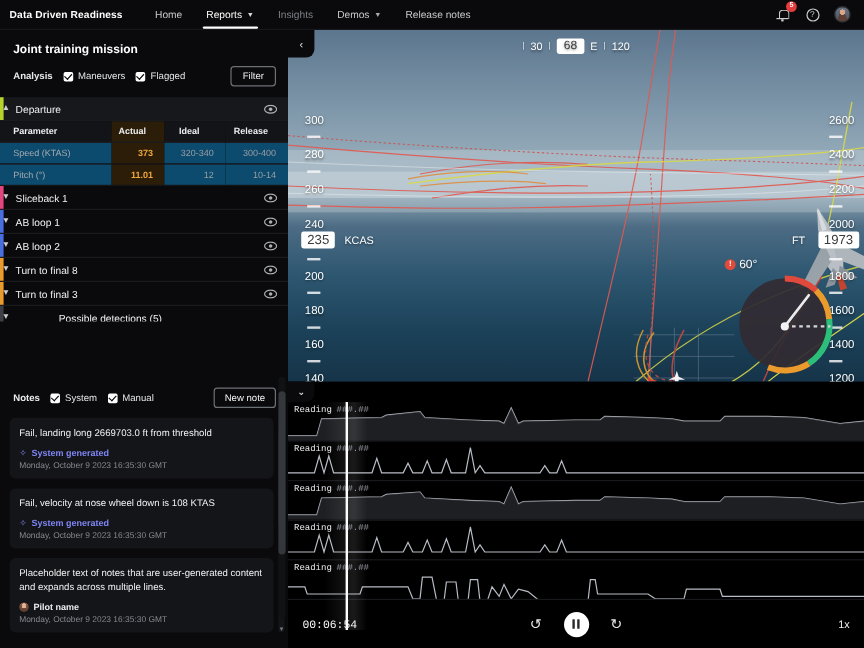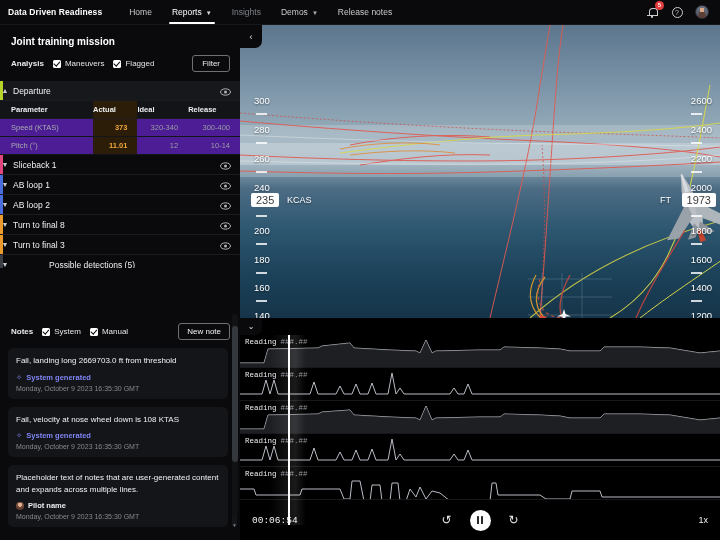--- a/index.html
+++ b/index.html
@@ -91,27 +91,27 @@
   .stripe { position:absolute; left:0; top:0; bottom:0; width:3px; }
   .chev {
     width:10px; font-size:7px; color:#c9ccd0; text-align:center; flex:none; transform:translateY(-0.5px);
   }
   .acc-label { font-size:8.5px; color:#f0f1f3; margin-left:3px; }
   .eye { margin-left:auto; margin-right:9px; opacity:.85; }
 
   
   .ptable { width:100%; border-collapse:collapse; }
   .ptable th {
-    font-size:7.5px; font-weight:bold; text-align:left; color:#eceef0;
+    font-size:7.5px; font-weight:bold; text-align:center; color:#eceef0;
     padding:4px 10px 4px 0; background:#131417; border-bottom:1px solid #1c1d20;
   }
   .ptable th:first-child { text-align:left; padding-left:11px; }
   .ptable td {
     font-size:7.5px; text-align:right; color:#9a9ea3; padding:4px 10px 4px 0;
-    border-bottom:1px solid #141518; background:#4c1d95;
+    border-bottom:1px solid #141518; background:#0c4a6e;
   }
   .ptable td:first-child { text-align:left; padding-left:11px; color:#a7abb0; }
   .ptable td.actual { color:#f0a83a; font-weight:bold; background:#2b1d07; }
   .ptable th.actual { background:#2b1d07; }
   .cut-row { height:13px; overflow:hidden; position:relative; }
   .cut-row .acc-row { height:20px;gap:36px; }
 
   
   .notes-sec { position:absolute; left:0; bottom:0; width:240px; height:225px; background:#0a0a0c; }
   .notes-head { display:flex; align-items:center; gap:9px; padding:8px 10px 8px 11px; }
@@ -487,20 +487,29 @@
             <path d="M0,-6 L1.6,-1 L7,1.5 L1.6,1.5 L1,6 L-1,6 L-1.6,1.5 L-7,1.5 L-1.6,-1 Z" fill="#ffffff"></path>
           </g>
           <g transform="translate(302,293) rotate(-25)">
             <path d="M0,-5 L1.4,-1 L6,1.2 L1.4,1.2 L0.9,5 L-0.9,5 L-1.4,1.2 L-6,1.2 L-1.4,-1 Z" fill="#e0453a"></path>
           </g>
         </g>
       </svg>
 
       <div class="collapse-btn">‹</div>
 
+      <div class="heading-tape">
+        <span class="tick">|</span>
+        <span>30</span>
+        <span class="tick">|</span>
+        <span class="hdg-box">68</span>
+        <span>E</span>
+        <span class="tick">|</span>
+        <span>120</span>
+      </div>
 
       <div class="tape" style="left:14px; top:0; width:70px; height:293px;">
         <span class="v" style="top:70px">300</span>
         <span class="dash" style="top:88px; left:2px"></span>
         <span class="v" style="top:99px">280</span>
         <span class="dash" style="top:117px; left:2px"></span>
         <span class="v" style="top:128px">260</span>
         <span class="dash" style="top:146px; left:2px"></span>
         <span class="v" style="top:157px">240</span>
         <span class="cur-box" style="top:168px; left:-3px">235</span>
@@ -528,20 +537,36 @@
         <span class="dash" style="top:190px; right:10px"></span>
         <span class="v" style="top:200px; right:0">1800</span>
         <span class="dash" style="top:218px; right:10px"></span>
         <span class="v" style="top:229px; right:0">1600</span>
         <span class="dash" style="top:247px; right:10px"></span>
         <span class="v" style="top:257px; right:0">1400</span>
         <span class="dash" style="top:275px; right:10px"></span>
         <span class="v" style="top:285px; right:0">1200</span>
       </div>
 
+      <div class="gauge">
+        <div class="gauge-label">
+          <span class="warn-dot">!</span>
+          <span>60°</span>
+        </div>
+        <svg width="84" height="84" viewBox="0 0 84 84">
+          <circle cx="42" cy="42" r="38" fill="#322b33" opacity="0.93"></circle>
+          <path d="M42,4 A38,38 0 0,1 68,14" fill="none" stroke="#e04a3c" stroke-width="5"></path>
+          <path d="M68,14 A38,38 0 0,1 79,38" fill="none" stroke="#eb9a2c" stroke-width="5"></path>
+          <path d="M79,38 A38,38 0 0,1 62,75" fill="none" stroke="#2bbf7a" stroke-width="5"></path>
+          <path d="M62,75 A38,38 0 0,1 28,78" fill="none" stroke="#eb9a2c" stroke-width="5"></path>
+          <line x1="42" y1="44" x2="62" y2="18" stroke="#e9ebee" stroke-width="2.2" stroke-linecap="round"></line>
+          <line x1="42" y1="44" x2="80" y2="44" stroke="#d5d8dc" stroke-width="2" stroke-dasharray="3,3"></line>
+          <circle cx="42" cy="44" r="3.4" fill="#f0f2f4"></circle>
+        </svg>
+      </div>
     </div>
 
     <div class="chev-btn">⌄</div>
 
     <div class="tracks">
       <div class="track">
         <span class="track-label">
           <span>Reading</span><span class="num">###.##</span>
         </span>
         <svg width="480" height="33" viewBox="0 0 480 33" preserveAspectRatio="none">

